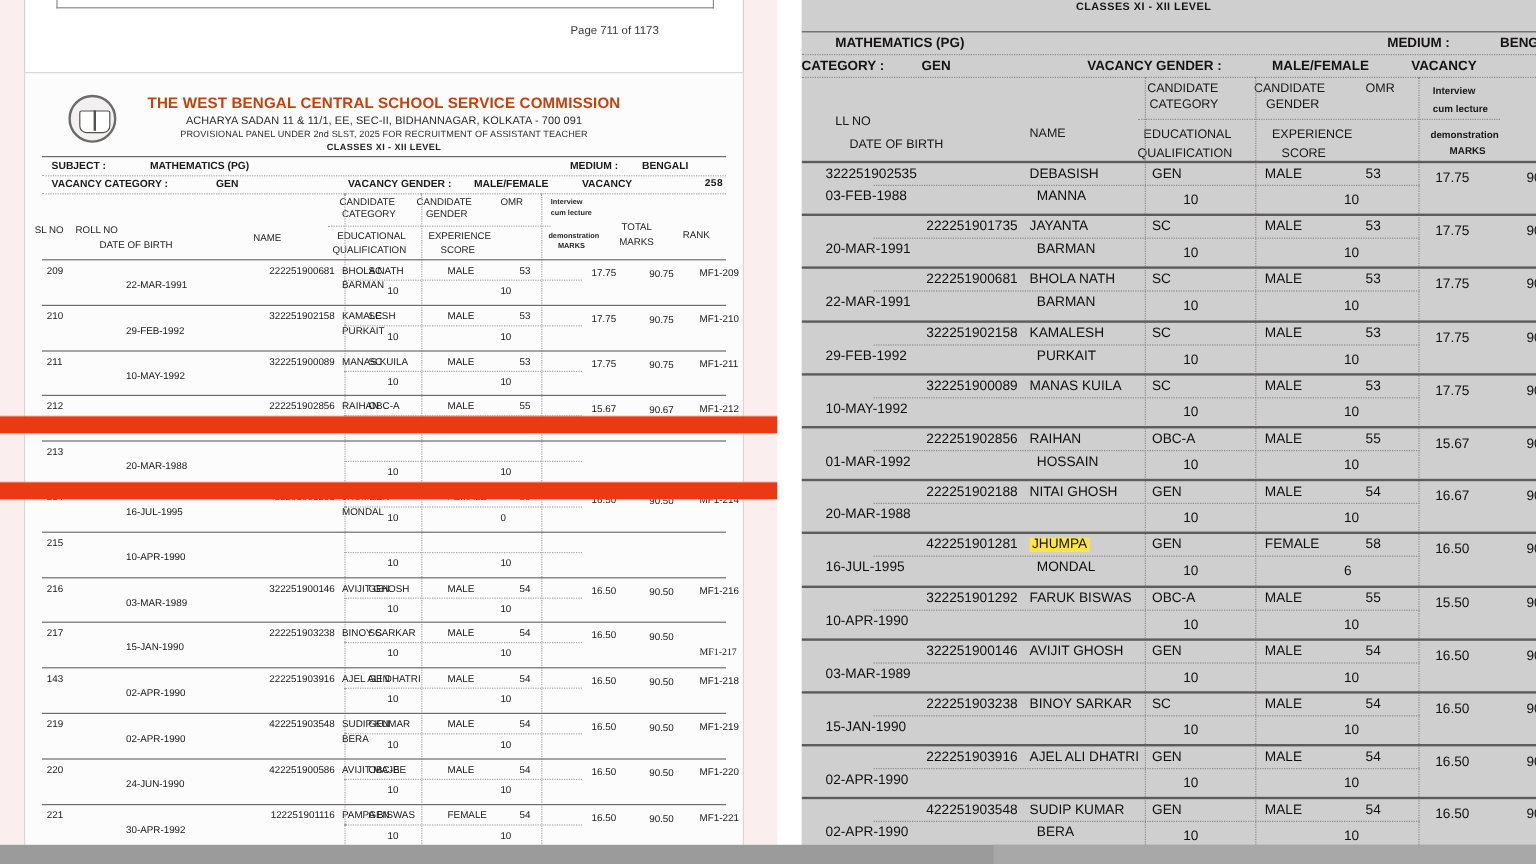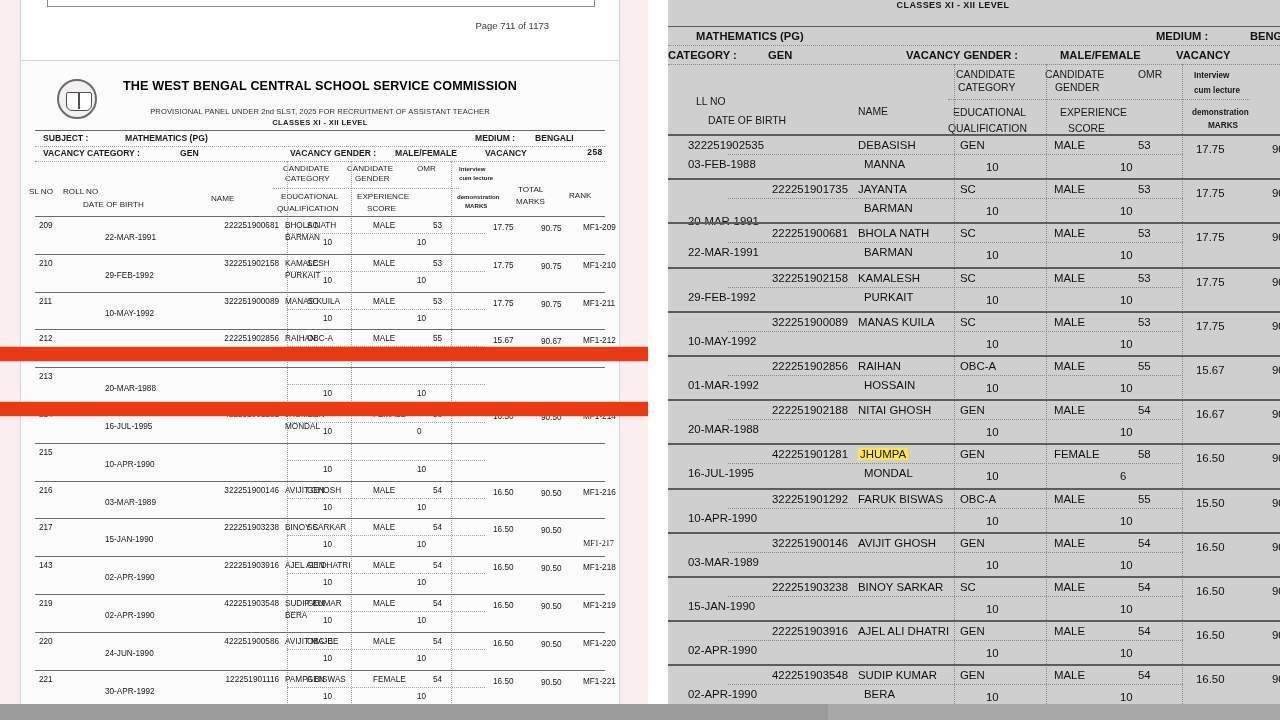--- a/index.html
+++ b/index.html
@@ -51,21 +51,21 @@
     width: 24px; height: 17px;
     border: 1.6px solid #55514f;
     border-radius: 2px 2px 6px 6px;
     background: #fff;
   }
   .logo::after {
     content: ""; position: absolute; left: 19px; top: 11px;
     width: 1.6px; height: 17px; background: #55514f;
   }
   .hdr { position: absolute; left: 0; right: 0; text-align: center; }
-  .hdr-title  { top: 18px;   font-size: 12.6px; font-weight: bold; color: #000000; letter-spacing: .15px; }
+  .hdr-title  { top: 18px;   font-size: 12.6px; font-weight: bold; color: #c2410c; letter-spacing: .15px; }
   .hdr-addr   { top: 33.5px; font-size: 9.1px;  color: #2a2727; letter-spacing: .1px; }
   .hdr-sub    { top: 45.5px; font-size: 7.6px;  color: #302d2d; letter-spacing: .1px; }
   .hdr-level  { top: 57px;   font-size: 7.6px;  font-weight: bold; color: #1d1b1b; letter-spacing: .35px; }
 
   .rule { position: absolute; left: 14px; right: 14px; border-top: 1.5px solid #6b6868; }
 
   
   .meta-row { position: absolute; left: 14px; right: 14px; height: 13px; font-size: 8.6px; font-weight: bold; color:#1b1919; }
   .dotline  { position: absolute; left: 14px; right: 14px; border-top: 1px dotted #a9a5a5; }
   .m { position: absolute; white-space: nowrap; }
@@ -144,20 +144,21 @@
 
     <div class="doc-top">
       <div class="total-box"></div>
 
       <div class="pageno">Page 711 of 1173</div>
     </div>
 
     <div class="doc-main">
       <div class="logo"></div>
       <div class="hdr hdr-title">THE WEST BENGAL CENTRAL SCHOOL SERVICE COMMISSION</div>
+      <div class="hdr hdr-addr">ACHARYA SADAN  11 &amp; 11/1, EE, SEC-II, BIDHANNAGAR, KOLKATA - 700 091</div>
       <div class="hdr hdr-sub">PROVISIONAL PANEL UNDER 2nd SLST, 2025 FOR RECRUITMENT OF ASSISTANT TEACHER</div>
       <div class="hdr hdr-level">CLASSES XI - XII LEVEL</div>
 
       <div class="rule" style="top:69px;"></div>
 
       <div class="meta-row" style="top:72px;">
         <span class="m" style="left:8px;">SUBJECT :</span>
         <span class="m" style="left:90px;">MATHEMATICS (PG)</span>
         <span class="m" style="left:440px;">MEDIUM :</span>
         <span class="m" style="left:500px;">BENGALI</span>
@@ -478,21 +479,21 @@
             <span class="rc" style="left:470px;top:5px;">53</span>
             <span class="rc" style="left:318px;top:27px;">10</span>
             <span class="rc" style="left:452px;top:27px;">10</span>
             <span class="rc" style="left:528px;top:9px;">17.75</span>
             <span class="rc" style="left:604px;top:9px;">90.75</span>
           </div>
           <div class="r-row" style="top: 212.2px;">
             <div class="r-top"></div>
             <div class="r-mid"></div>
             <span class="rc" style="left:20px;top:5px;text-align:right;width:160px;">222251901735</span>
-            <span class="rc" style="left:20px;top:24px;margin-top:13px;">20-MAR-1991</span>
+            <span class="rc" style="left:20px;top:24px;">20-MAR-1991</span>
             <span class="rc" style="left:190px;top:5px;">JAYANTA</span>
             <span class="rc" style="left:196px;top:24px;">BARMAN</span>
             <span class="rc" style="left:292px;top:5px;">SC</span>
             <span class="rc" style="left:386px;top:5px;">MALE</span>
             <span class="rc" style="left:470px;top:5px;">53</span>
             <span class="rc" style="left:318px;top:27px;">10</span>
             <span class="rc" style="left:452px;top:27px;">10</span>
             <span class="rc" style="left:528px;top:9px;">17.75</span>
             <span class="rc" style="left:604px;top:9px;">90.75</span>
           </div>

